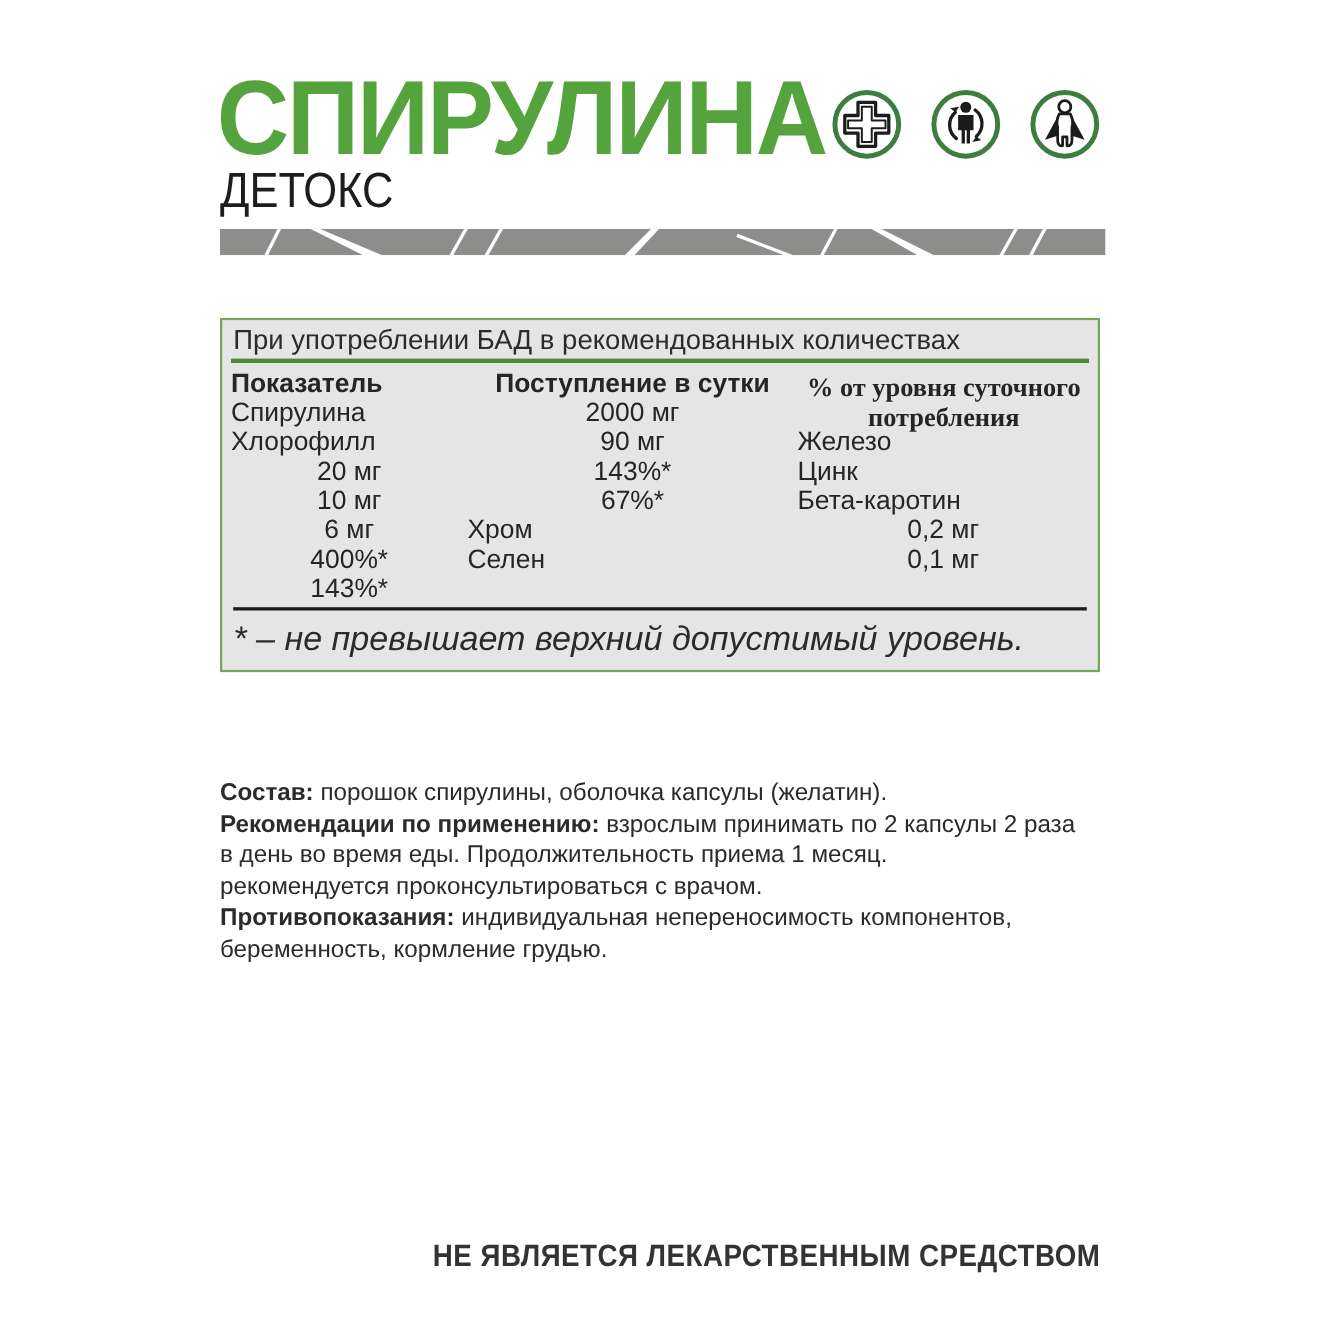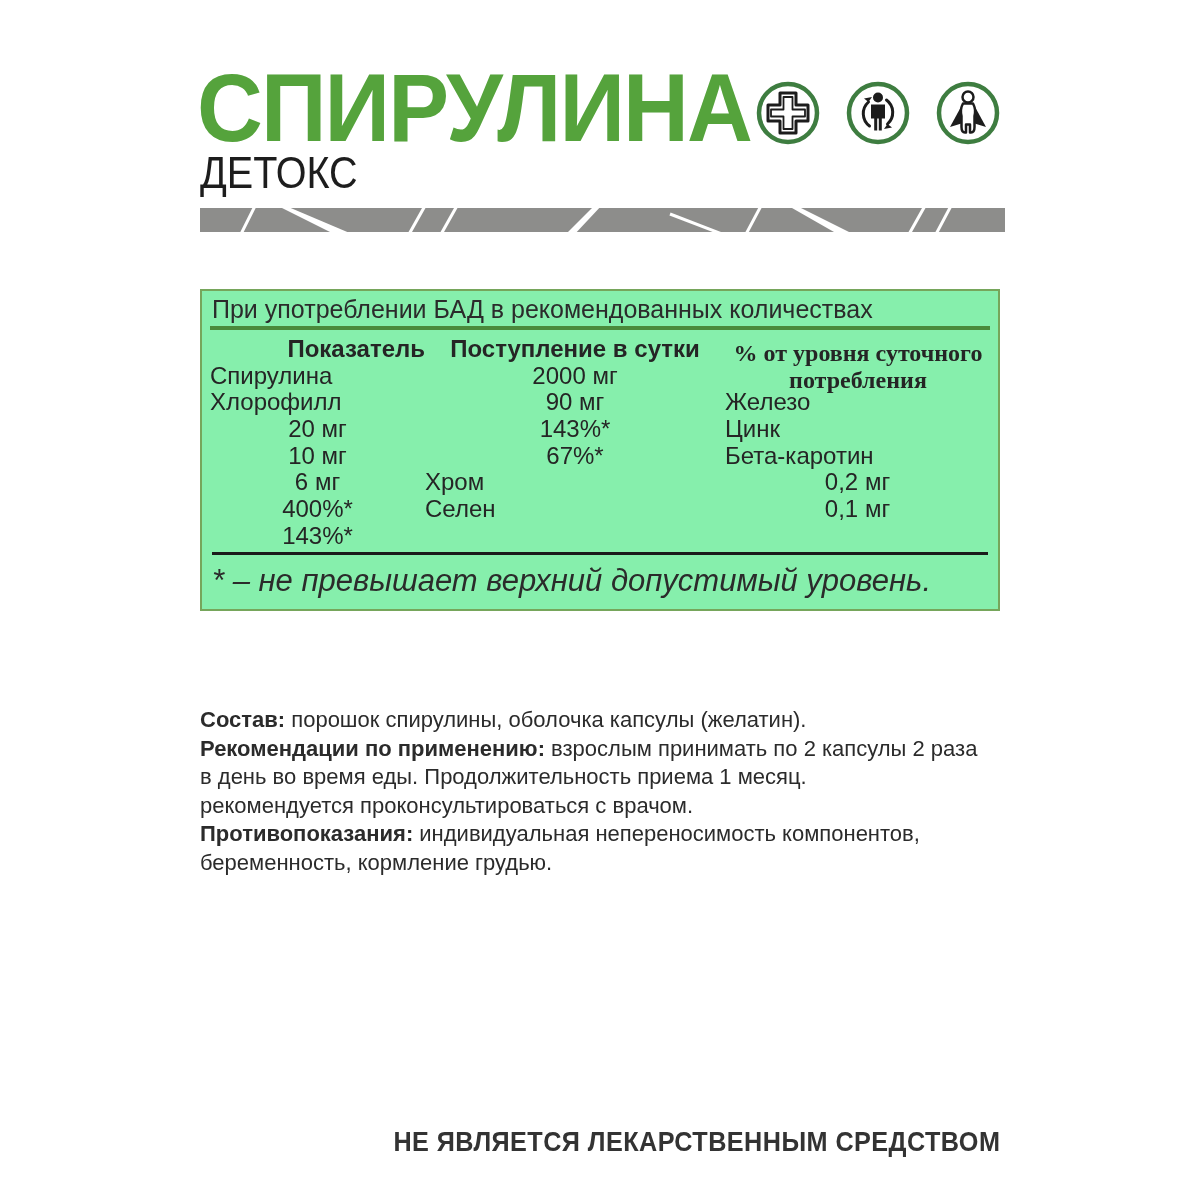--- a/index.html
+++ b/index.html
@@ -18,28 +18,28 @@
     color:#1d1d1d; line-height:1; letter-spacing:0px;
     transform:scaleX(0.88); transform-origin:left top; white-space:nowrap;
   }
   .icons { position:absolute; left:756px; top:81px; display:flex; gap:26px; }
   .icon-circle { width:64px; height:64px; }
   
   .gray-bar { position:absolute; left:200px; top:208px; width:805px; height:24px; }
   
   .tbl {
     position:absolute; left:200px; top:289px; width:800px; box-sizing:border-box;
-    border:2px solid #76a65b; padding:4px 8px 10px 8px; background:#86efac;
+    border:2px solid #76a65b; padding:4px 8px 10px 8px; background:#e5e5e5;
   }
   .intro { font-size:25px; line-height:29px; padding-left:2px; color:#2b2b2b; }
   .green-line { height:4px; background:#4a8a3b; margin:2px 0 6px 0; }
   .grid-wrap { position:relative; }
   .grid { display:grid; grid-template-columns:215px 300px 265px; }
   .c { font-size:24px; line-height:26.7px; height:26.7px; white-space:nowrap; color:#252525; }
-  .hdr { font-weight:700; font-size:24px;text-align:right; }
+  .hdr { font-weight:700; font-size:24px; }
   .amt, .pct { text-align:center; }
   .hdr3 {
     position:absolute; top:4px; right:-4px; width:272px; text-align:center;
     font-weight:700; font-size:24px; line-height:26.7px; color:#252525;font-family:Liberation Serif, serif;
   }
   .black-line { height:3px; background:#1b1b1b; margin:2px 2px 0 2px; }
   .footnote { font-style:italic; font-size:31px; padding:8px 0 0 2px; color:#2b2b2b; }
   
   .body-text { position:absolute; left:200px; top:706px; font-size:22px; line-height:28.6px; color:#2b2b2b; }
   .body-text .line { white-space:nowrap; }

